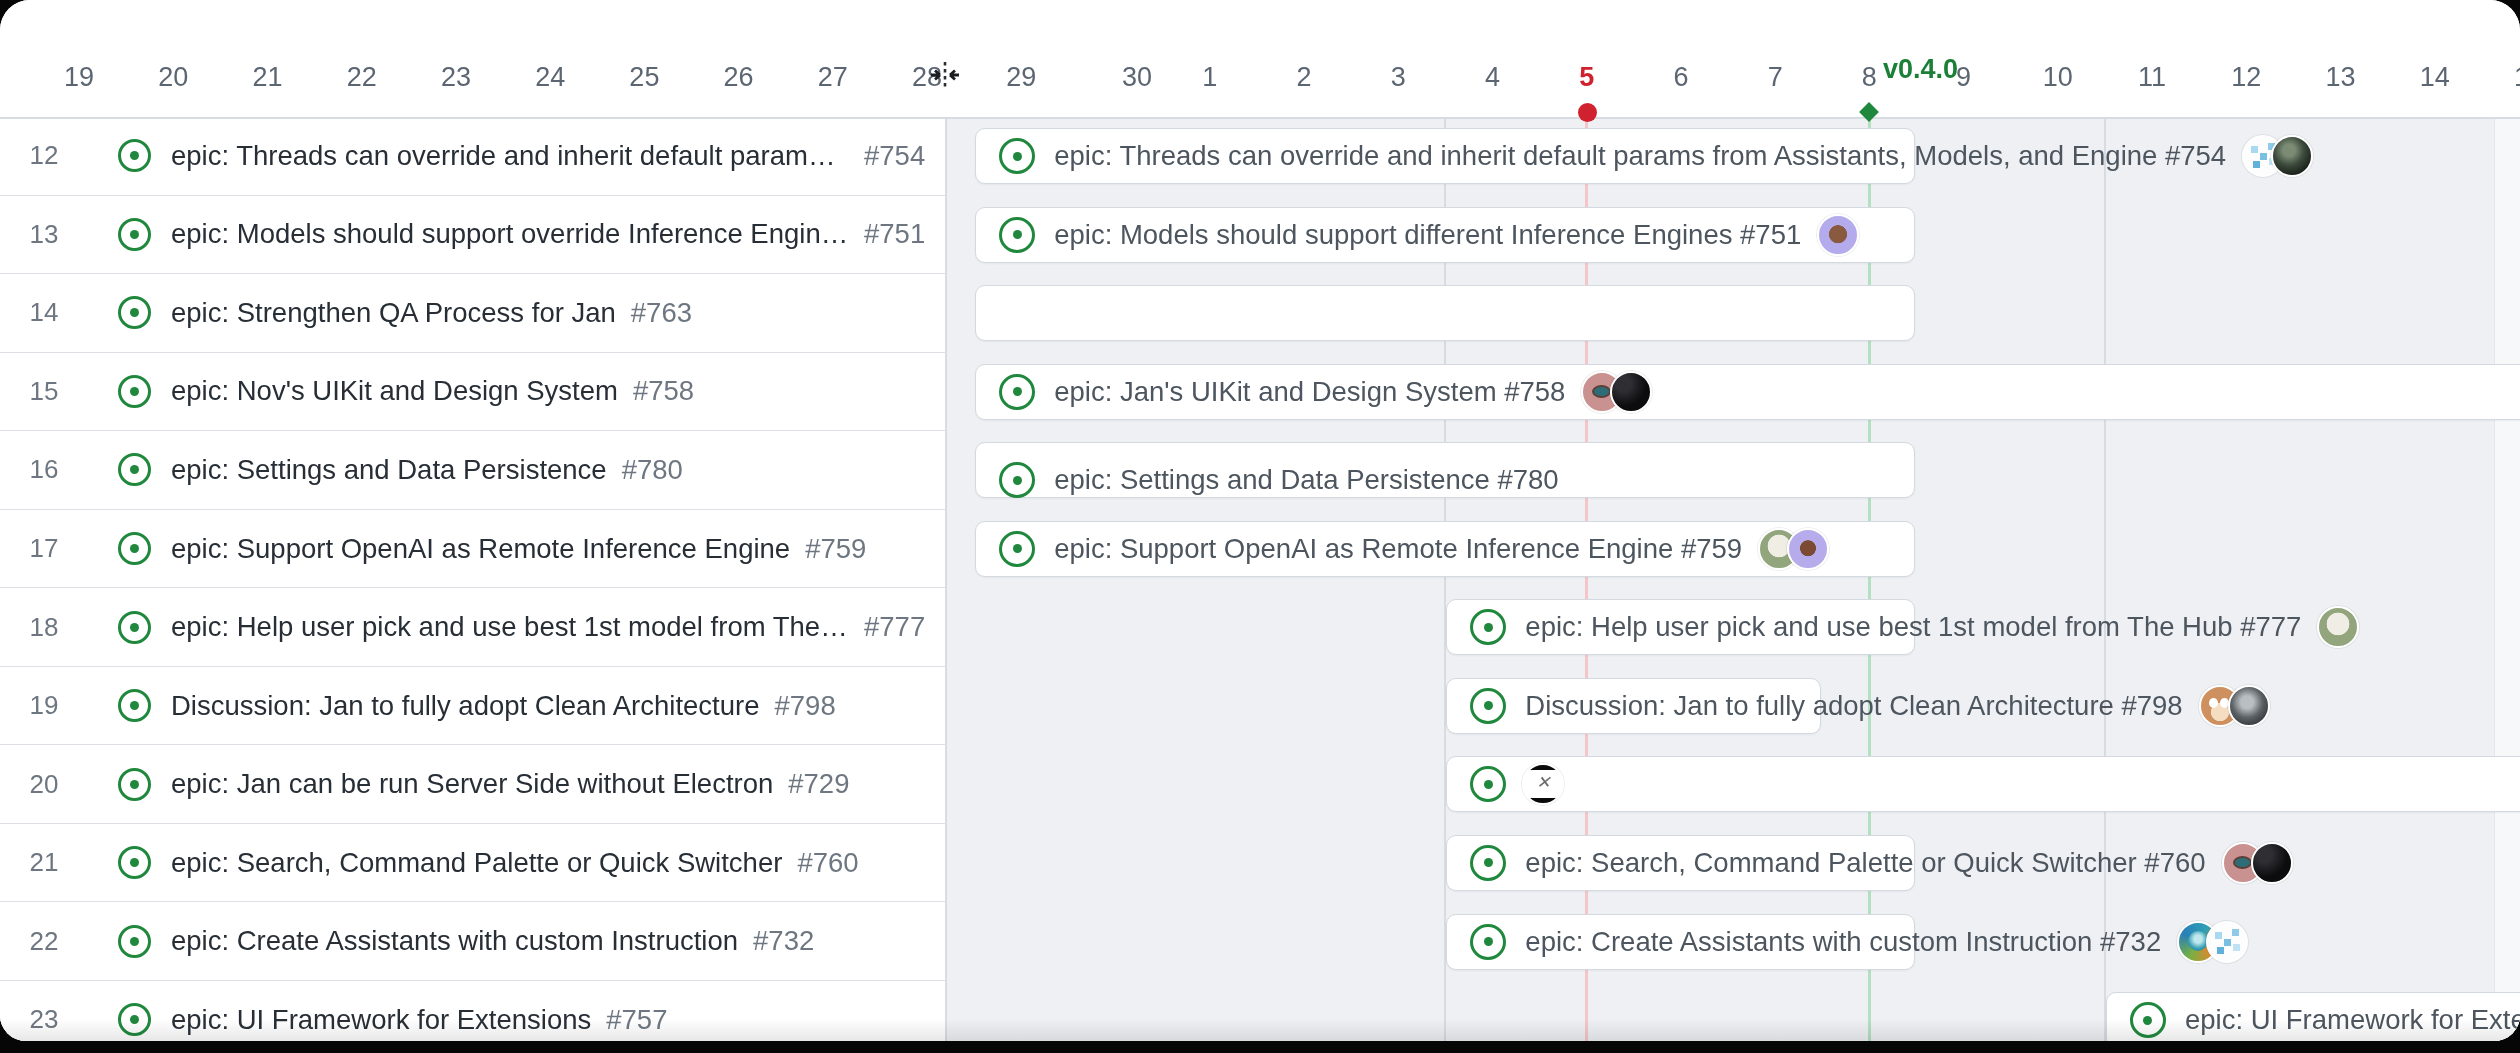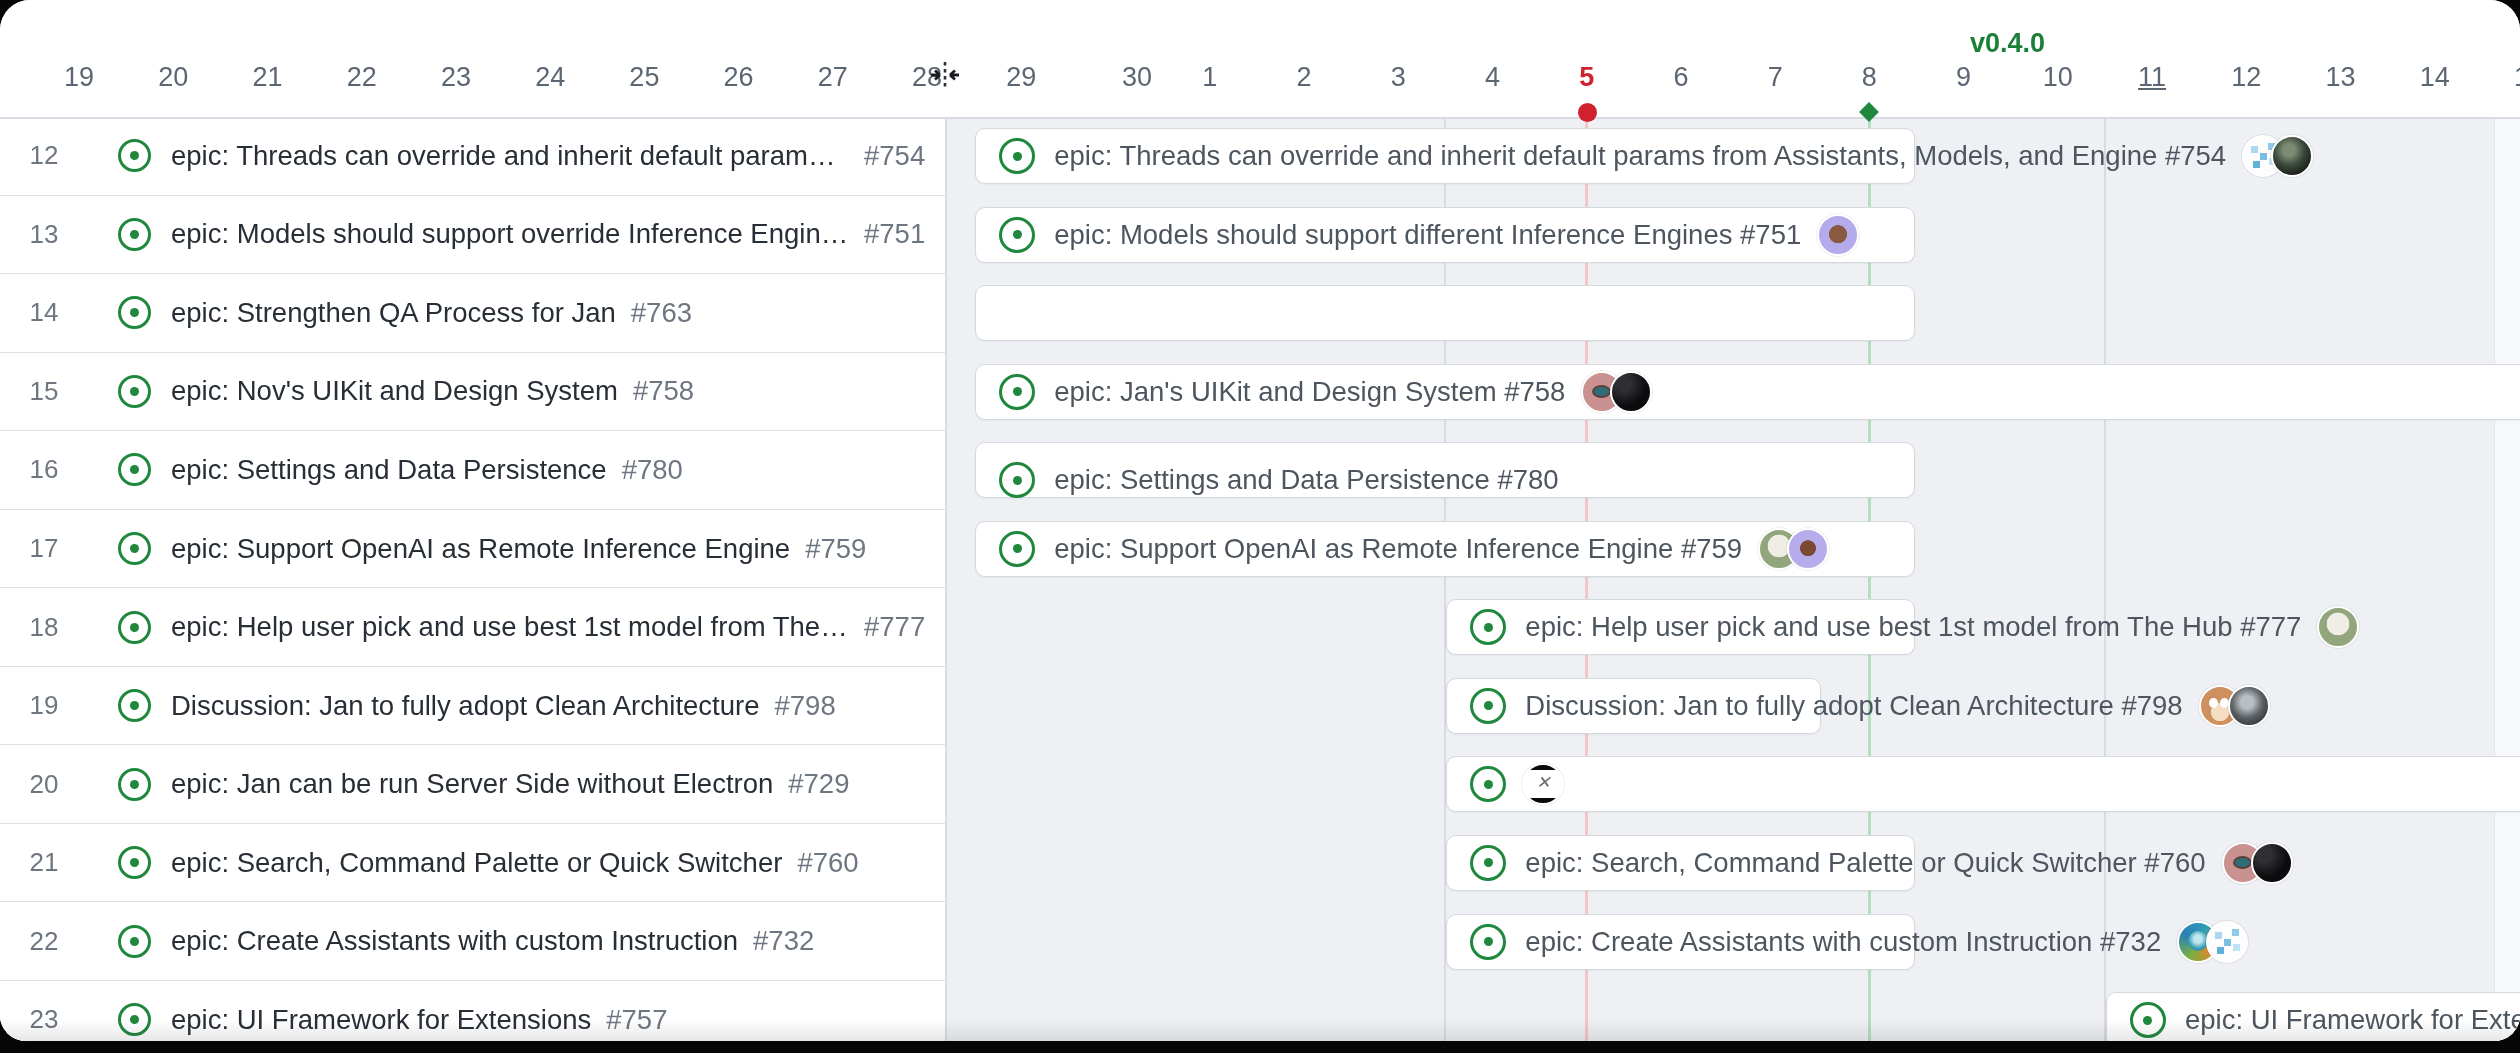--- a/index.html
+++ b/index.html
@@ -247,27 +247,27 @@
       <div class="date-cell" style="left: 1209.78px;">1</div>
       <div class="date-cell" style="left: 1304.01px;">2</div>
       <div class="date-cell" style="left: 1398.23px;">3</div>
       <div class="date-cell" style="left: 1492.46px;">4</div>
       <div class="date-cell today" style="left: 1586.69px;">5</div>
       <div class="date-cell" style="left: 1680.92px;">6</div>
       <div class="date-cell" style="left: 1775.15px;">7</div>
       <div class="date-cell" style="left: 1869.38px;">8</div>
       <div class="date-cell" style="left: 1963.62px;">9</div>
       <div class="date-cell" style="left: 2057.84px;">10</div>
-      <div class="date-cell" style="left: 2152.07px; text-decoration: underline;">11</div>
+      <div class="date-cell" style="left: 2152.07px;">11</div>
       <div class="date-cell" style="left: 2246.3px;">12</div>
       <div class="date-cell" style="left: 2340.53px;">13</div>
       <div class="date-cell" style="left: 2434.76px;">14</div>
       <div class="date-cell" style="left: 2528.99px;">15</div>
     </div>
-  <span id="milestone-label" style="left: 1970px;">v0.4.0</span>
+  <span id="milestone-label" style="left: 1883px; margin-top: 26px;">v0.4.0</span>
   <div id="today-dot" style="left: 1586.69px;"></div>
   <div id="milestone-diamond" style="left: 1869.38px;"></div>
   <svg id="resize-cursor" width="36" height="30" viewBox="0 0 36 30" style="left: 927px;">
     <line x1="18" y1="2" x2="18" y2="28" stroke="#2b2f33" stroke-width="2.6" stroke-dasharray="3.5,3.5"></line>
     <path d="M13 15 L4 15 M13 15 l-5 -4.5 M13 15 l-5 4.5" stroke="#1b1e21" stroke-width="2.8" fill="none"></path>
     <path d="M23 15 L32 15 M23 15 l5 -4.5 M23 15 l5 4.5" stroke="#1b1e21" stroke-width="2.8" fill="none"></path>
   </svg>
 </div>
 
 </body></html>

